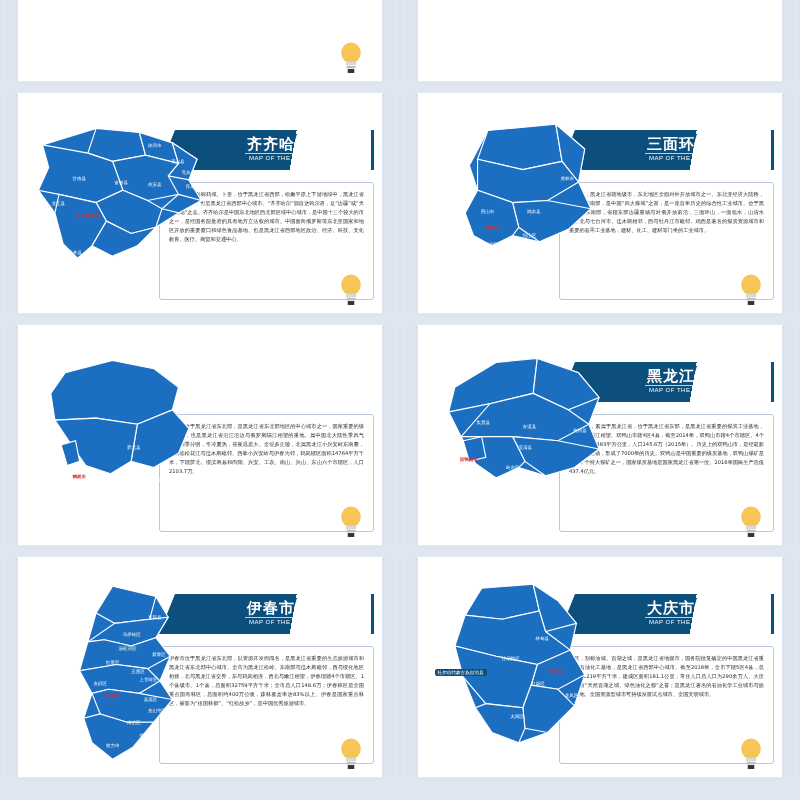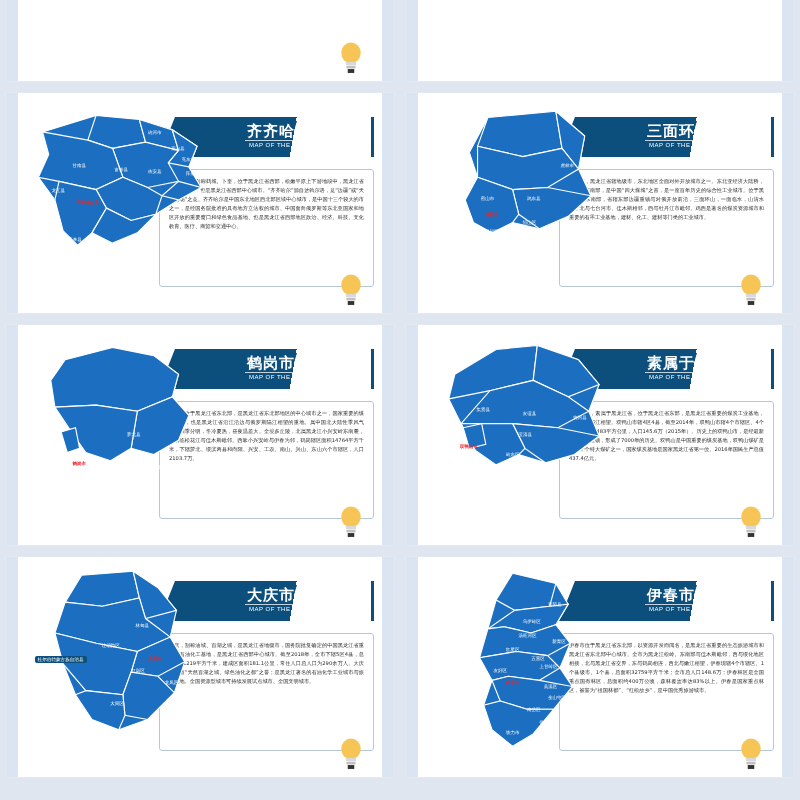--- a/index.html
+++ b/index.html
@@ -35,20 +35,21 @@
   .slide::after {
     content: "";
     position: absolute;
     right: 0; top: 0; bottom: 0;
     width: 12px;
     background: #dbe4f1;
   }
   .inner {
     position: absolute;
     inset: 0 12px;
+    margin-top: 13px;
   }
   
   .titlebox {
     position: absolute;
     right: 8px;
     top: 24px;
     width: 215px;
     height: 40px;
   }
   .titlebox .bar {
@@ -259,28 +260,20 @@
         <ellipse cx="20" cy="18" rx="15" ry="16" fill="#f6c555"></ellipse>
         <rect x="12" y="32" width="16" height="5" fill="#d9d9d9"></rect>
         <rect x="13" y="38" width="14" height="4" fill="#bfbfbf"></rect>
         <rect x="15" y="43" width="10" height="6" fill="#333"></rect>
       </svg>
     </div>
   </div>
 
   <div class="slide">
     <div class="inner">
-      <div class="titlebox">
-        <div class="bar"></div>
-          <div class="bar2"></div>
-          <div class="tz"></div>
-        <div class="title-cn">鹤岗市地图</div>
-        <div class="title-underline"></div>
-        <div class="title-en">MAP OF THE HEGANG</div>
-      </div>
       <div class="textpanel">
         <p>鹤岗市位于黑龙江省东北部，是黑龙江省东北部地区的中心城市之一，国家重要的煤炭基地，也是黑龙江省沿江沿边与俄罗斯隔江相望的重地。属中国北大陆性季风气候，四季分明，冬冷夏热，昼夜温差大。全境多丘陵，北属黑龙江小兴安岭东南麓，东南临松花江与佳木斯毗邻。西靠小兴安岭与伊春为邻，鹤岗辖区面积14764平方千米，下辖萝北、绥滨两县和向阳、兴安、工农、南山、兴山、东山六个市辖区，人口2103.7万。</p>
       </div>
       <div class="maparea">
         <svg viewBox="0 0 200 200">
           <g fill="#1c6fc0" stroke="#ffffff" stroke-width="1.1">
             <path d="M40 26 L86 14 L126 22 L150 40 L144 62 L160 80 L150 104 L126 118 L104 112 L84 124 L60 116 L46 96 L30 72 L26 46 Z"></path>
             <path d="M40 26 L86 14 L126 22 L150 40 L144 62 L110 76 L70 70 L30 72 L26 46 Z"></path>
             <path d="M110 76 L144 62 L160 80 L150 104 L126 118 L104 112 Z"></path>
             <path d="M30 72 L70 70 L110 76 L104 112 L84 124 L60 116 L46 96 Z"></path>
@@ -300,21 +293,21 @@
       </svg>
     </div>
   </div>
 
   <div class="slide">
     <div class="inner">
       <div class="titlebox">
         <div class="bar"></div>
           <div class="bar2"></div>
           <div class="tz"></div>
-        <div class="title-cn">素属于黑龙江省</div>
+        <div class="title-cn">黑龙江省南部</div>
         <div class="title-underline"></div>
         <div class="title-en">MAP OF THE SHUANGYASHAN</div>
       </div>
       <div class="textpanel">
         <p>双鸭山市，素属于黑龙江省，位于黑龙江省东部，是黑龙江省重要的煤炭工业基地，与俄罗斯隔江相望。双鸭山市辖4区4县，截至2014年，双鸭山市辖4个市辖区、4个县，面积22483平方公里，人口145.6万（2015年）。历史上的双鸭山市，是经最新建工业化重镇，形成了7000年的历史。双鸭山是中国重要的煤炭基地，双鸭山煤矿是中国十个特大煤矿之一，国家煤炭基地是国家黑龙江省第一位。2016年国民生产总值437.4亿元。</p>
       </div>
       <div class="maparea">
         <svg viewBox="0 0 200 200">
           <g fill="#1c6fc0" stroke="#ffffff" stroke-width="1.1">
             <path d="M30 40 L70 16 L110 12 L150 26 L170 50 L160 76 L170 100 L146 118 L118 126 L92 118 L70 128 L50 114 L36 88 L24 64 Z"></path>
@@ -325,65 +318,20 @@
             <path d="M36 88 L86 88 L98 112 L92 118 L70 128 L50 114 Z"></path>
             <path d="M38 92 L56 88 L60 108 L44 112 Z" fill="#1c6fc0"></path>
           </g>
         </svg>
         <div class="maplabel" style="left:26%;top:36%">集贤县</div>
         <div class="maplabel" style="left:48%;top:38%">友谊县</div>
         <div class="maplabel" style="left:46%;top:48%">宝清县</div>
         <div class="maplabel" style="left:72%;top:40%">饶河县</div>
         <div class="maplabel red" style="left:18%;top:54%">双鸭山市</div>
         <div class="maplabel" style="left:40%;top:58%">岭东区</div>
-      </div>
-      <svg class="bulb" viewBox="0 0 40 52">
-        <ellipse cx="20" cy="18" rx="15" ry="16" fill="#f6c555"></ellipse>
-        <rect x="12" y="32" width="16" height="5" fill="#d9d9d9"></rect>
-        <rect x="13" y="38" width="14" height="4" fill="#bfbfbf"></rect>
-        <rect x="15" y="43" width="10" height="6" fill="#333"></rect>
-      </svg>
-    </div>
-  </div>
-
-  <div class="slide">
-    <div class="inner">
-      <div class="titlebox">
-        <div class="bar"></div>
-          <div class="bar2"></div>
-          <div class="tz"></div>
-        <div class="title-cn">大庆市地图</div>
-        <div class="title-underline"></div>
-        <div class="title-en">MAP OF THE DAQING</div>
-      </div>
-      <div class="textpanel">
-        <p>大庆，别称油城、百湖之城，是黑龙江省地级市，国务院批复确定的中国黑龙江省重要的石油化工基地，是黑龙江省西部中心城市。截至2018年，全市下辖5区4县，总面积21219平方千米，建成区面积181.1公里，常住人口总人口为290余万人。大庆市素有“天然百湖之城、绿色油化之都”之誉；是黑龙江著名的石油化学工业城市与旅游胜地。全国资源型城市可持续发展试点城市、全国文明城市。</p>
-      </div>
-      <div class="maparea">
-        <svg viewBox="0 0 200 200">
-          <g fill="#1c6fc0" stroke="#ffffff" stroke-width="1.1">
-            <path d="M56 10 L106 6 L130 22 L148 44 L142 70 L156 94 L146 124 L120 150 L92 160 L66 150 L50 126 L38 96 L30 66 L40 36 Z"></path>
-            <path d="M56 10 L106 6 L112 32 L76 40 L40 36 Z"></path>
-            <path d="M106 6 L130 22 L148 44 L118 52 L112 32 Z"></path>
-            <path d="M76 40 L112 32 L118 52 L142 70 L110 84 L70 76 L30 66 L40 36 Z"></path>
-            <path d="M110 84 L142 70 L156 94 L130 108 L104 104 Z"></path>
-            <path d="M70 76 L110 84 L104 104 L96 126 L60 122 L38 96 L30 66 Z"></path>
-            <path d="M96 126 L104 104 L130 108 L146 124 L120 150 L98 146 Z"></path>
-            <path d="M60 122 L96 126 L98 146 L92 160 L66 150 L50 126 Z"></path>
-          </g>
-        </svg>
-        <div class="maplabel" style="left:54%;top:28%">林甸县</div>
-        <div class="note-tag" style="left:6%;top:44%">杜尔伯特蒙古族自治县</div>
-        <div class="maplabel" style="left:52%;top:50%">红岗区</div>
-        <div class="maplabel red" style="left:60%;top:44%">大庆市</div>
-        <div class="maplabel" style="left:68%;top:56%">龙凤区</div>
-        <div class="maplabel" style="left:38%;top:38%">让胡路区</div>
-        <div class="maplabel" style="left:42%;top:66%">大同区</div>
-        <div class="maplabel" style="left:32%;top:80%">肇源县</div>
-        <div class="maplabel" style="left:68%;top:76%">肇州县</div>
       </div>
       <svg class="bulb" viewBox="0 0 40 52">
         <ellipse cx="20" cy="18" rx="15" ry="16" fill="#f6c555"></ellipse>
         <rect x="12" y="32" width="16" height="5" fill="#d9d9d9"></rect>
         <rect x="13" y="38" width="14" height="4" fill="#bfbfbf"></rect>
         <rect x="15" y="43" width="10" height="6" fill="#333"></rect>
       </svg>
     </div>
   </div>
 
@@ -429,13 +377,58 @@
       </div>
       <svg class="bulb" viewBox="0 0 40 52">
         <ellipse cx="20" cy="18" rx="15" ry="16" fill="#f6c555"></ellipse>
         <rect x="12" y="32" width="16" height="5" fill="#d9d9d9"></rect>
         <rect x="13" y="38" width="14" height="4" fill="#bfbfbf"></rect>
         <rect x="15" y="43" width="10" height="6" fill="#333"></rect>
       </svg>
     </div>
   </div>
 
+  <div class="slide">
+    <div class="inner">
+      <div class="titlebox">
+        <div class="bar"></div>
+          <div class="bar2"></div>
+          <div class="tz"></div>
+        <div class="title-cn">大庆市地图</div>
+        <div class="title-underline"></div>
+        <div class="title-en">MAP OF THE DAQING</div>
+      </div>
+      <div class="textpanel">
+        <p>大庆，别称油城、百湖之城，是黑龙江省地级市，国务院批复确定的中国黑龙江省重要的石油化工基地，是黑龙江省西部中心城市。截至2018年，全市下辖5区4县，总面积21219平方千米，建成区面积181.1公里，常住人口总人口为290余万人。大庆市素有“天然百湖之城、绿色油化之都”之誉；是黑龙江著名的石油化学工业城市与旅游胜地。全国资源型城市可持续发展试点城市、全国文明城市。</p>
+      </div>
+      <div class="maparea">
+        <svg viewBox="0 0 200 200">
+          <g fill="#1c6fc0" stroke="#ffffff" stroke-width="1.1">
+            <path d="M56 10 L106 6 L130 22 L148 44 L142 70 L156 94 L146 124 L120 150 L92 160 L66 150 L50 126 L38 96 L30 66 L40 36 Z"></path>
+            <path d="M56 10 L106 6 L112 32 L76 40 L40 36 Z"></path>
+            <path d="M106 6 L130 22 L148 44 L118 52 L112 32 Z"></path>
+            <path d="M76 40 L112 32 L118 52 L142 70 L110 84 L70 76 L30 66 L40 36 Z"></path>
+            <path d="M110 84 L142 70 L156 94 L130 108 L104 104 Z"></path>
+            <path d="M70 76 L110 84 L104 104 L96 126 L60 122 L38 96 L30 66 Z"></path>
+            <path d="M96 126 L104 104 L130 108 L146 124 L120 150 L98 146 Z"></path>
+            <path d="M60 122 L96 126 L98 146 L92 160 L66 150 L50 126 Z"></path>
+          </g>
+        </svg>
+        <div class="maplabel" style="left:54%;top:28%">林甸县</div>
+        <div class="note-tag" style="left:6%;top:44%">杜尔伯特蒙古族自治县</div>
+        <div class="maplabel" style="left:52%;top:50%">红岗区</div>
+        <div class="maplabel red" style="left:60%;top:44%">大庆市</div>
+        <div class="maplabel" style="left:68%;top:56%">龙凤区</div>
+        <div class="maplabel" style="left:38%;top:38%">让胡路区</div>
+        <div class="maplabel" style="left:42%;top:66%">大同区</div>
+        <div class="maplabel" style="left:32%;top:80%">肇源县</div>
+        <div class="maplabel" style="left:68%;top:76%">肇州县</div>
+      </div>
+      <svg class="bulb" viewBox="0 0 40 52">
+        <ellipse cx="20" cy="18" rx="15" ry="16" fill="#f6c555"></ellipse>
+        <rect x="12" y="32" width="16" height="5" fill="#d9d9d9"></rect>
+        <rect x="13" y="38" width="14" height="4" fill="#bfbfbf"></rect>
+        <rect x="15" y="43" width="10" height="6" fill="#333"></rect>
+      </svg>
+    </div>
+  </div>
+
 </div>
 
 </body></html>

